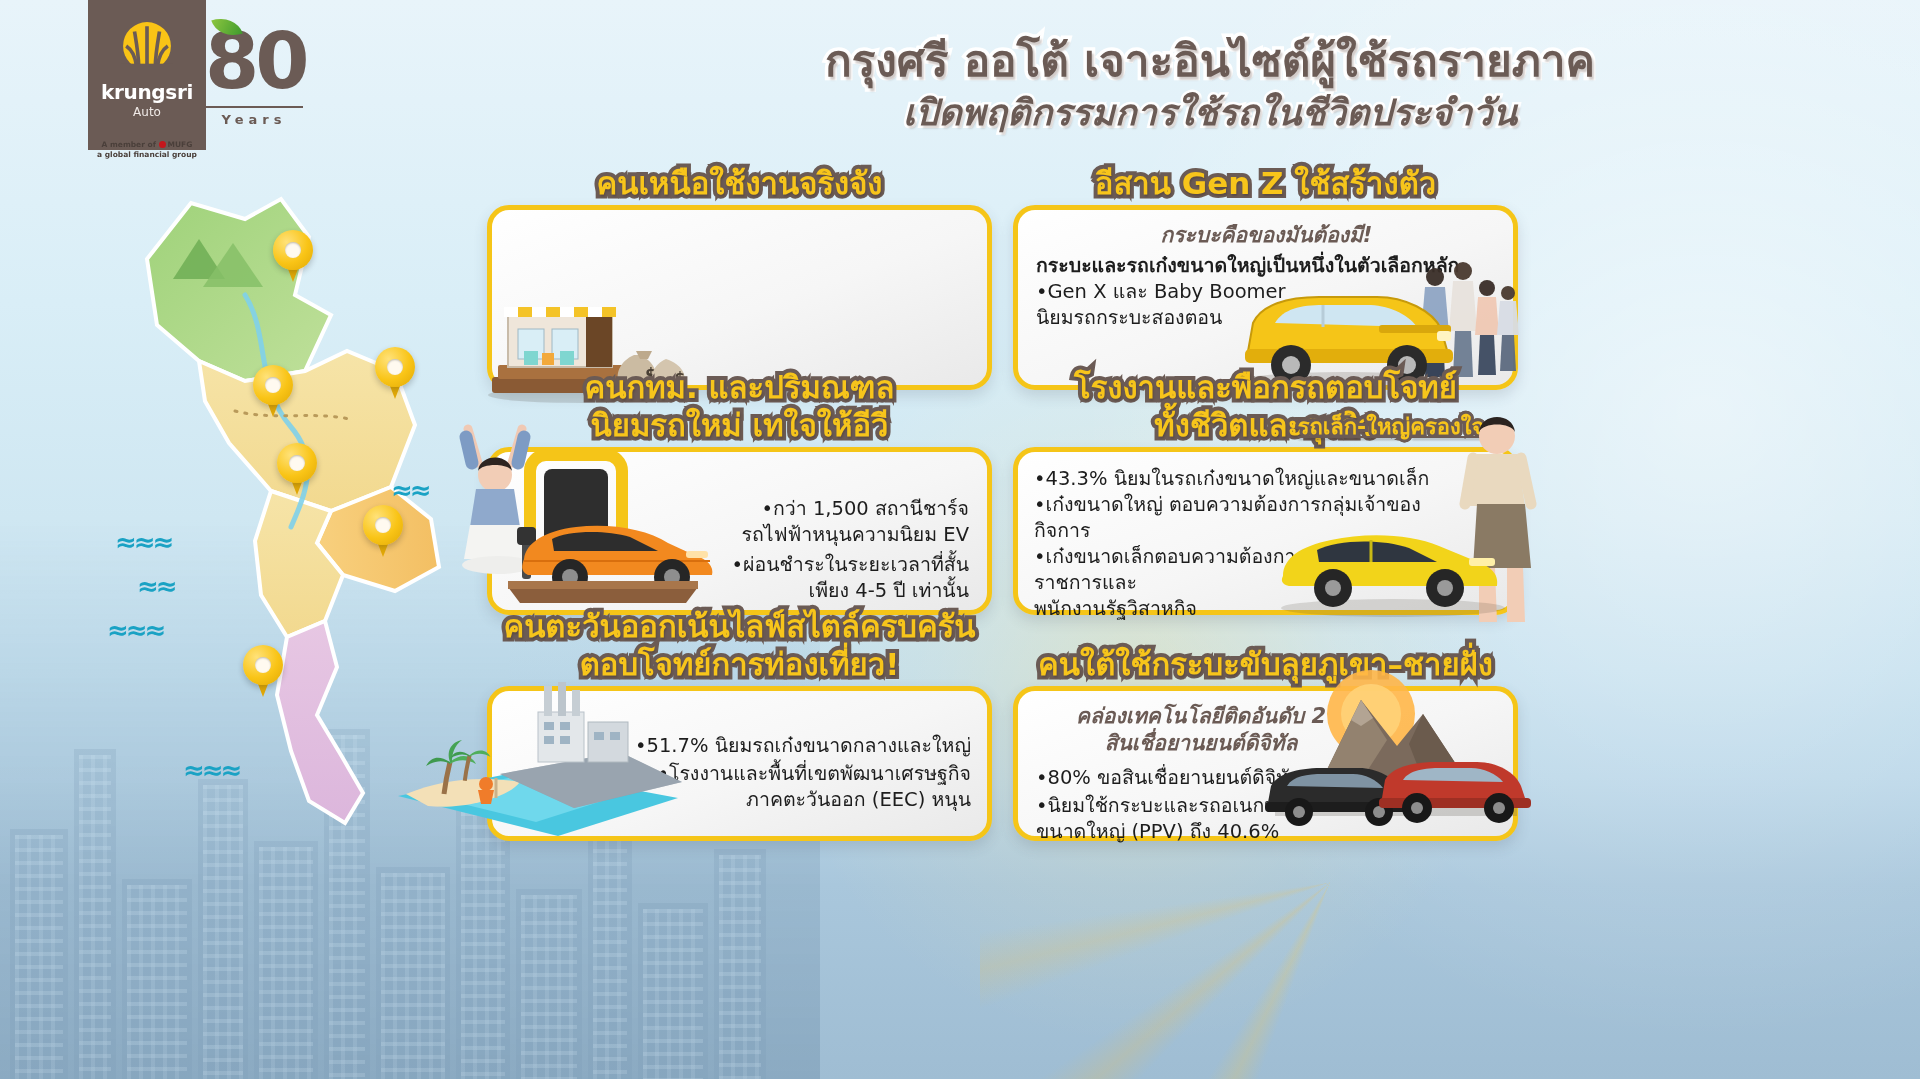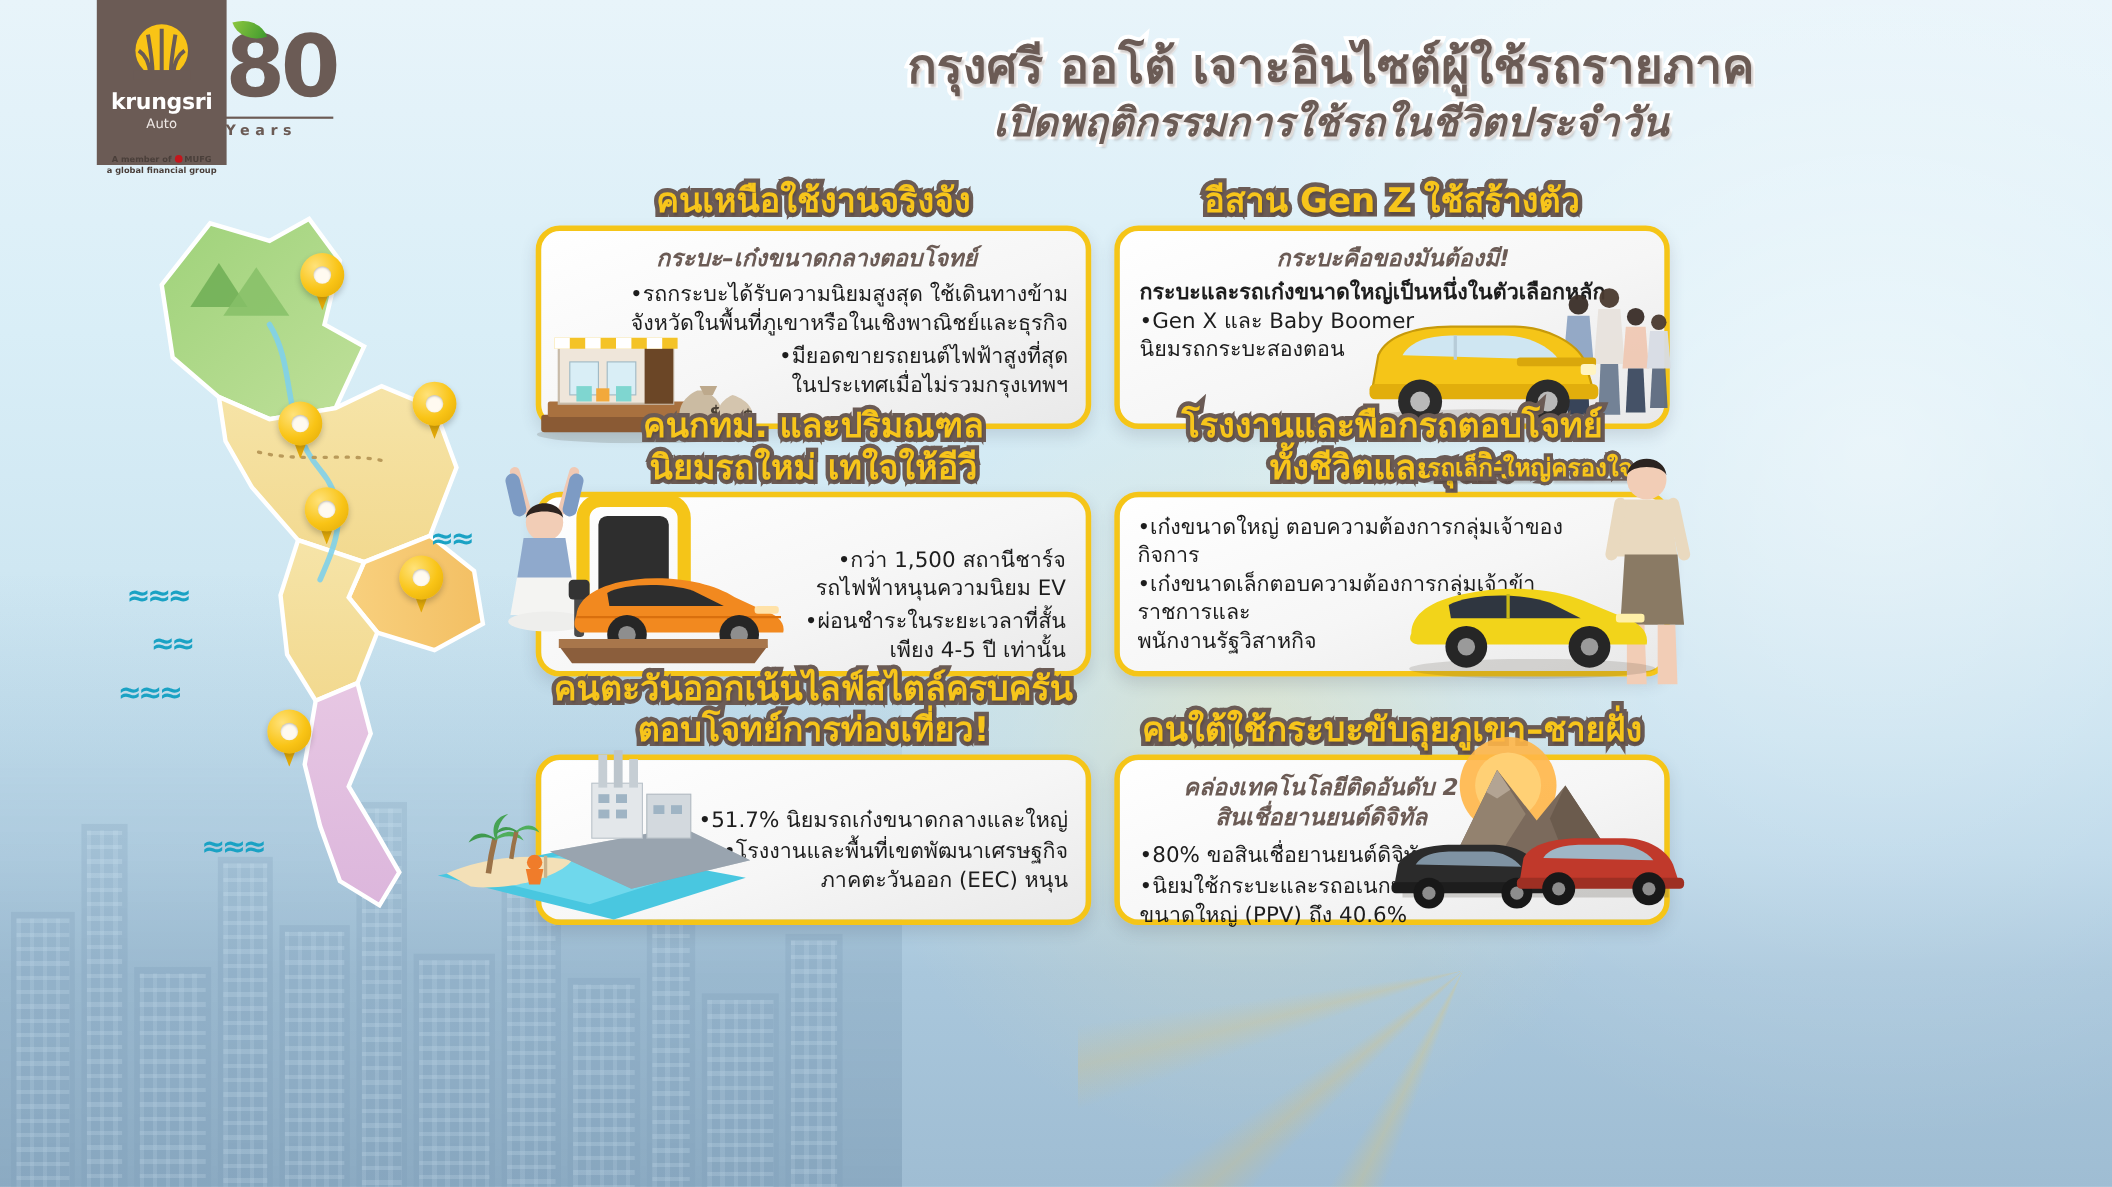--- a/index.html
+++ b/index.html
@@ -86,21 +86,21 @@
   }
   .mufg .dot{ display:inline-block; width:7px; height:7px; border-radius:50%; background:#c4161c; vertical-align:-1px; margin-right:2px;}
 
   .anniv{ position:absolute; left:205px; top:18px; width:120px; height:120px; }
   .anniv .num{
     font-size:78px; font-weight:700; color:#6b5b55; letter-spacing:-4px;
     line-height:86px; font-family:"DejaVu Sans","Liberation Sans",sans-serif;
   }
   .anniv .years{
     font-size:13px; letter-spacing:5px; color:#6b5b55; font-weight:600;
-    border-top:2px solid #6b5b55; padding-top:4px; width:98px; text-align:left; margin-top:2px;
+    border-top:2px solid #6b5b55; padding-top:4px; width:98px; text-align:center; margin-top:2px;
   }
   .leaf{
     position:absolute; left:9px; top:-2px; width:26px; height:22px;
     background: linear-gradient(135deg,#8cc63f,#3f9a2e);
     border-radius: 0 100% 0 100%;
     transform: rotate(-18deg);
   }
 
   
   .headline{ position:absolute; left:560px; top:34px; width:1300px; text-align:center; }
@@ -268,29 +268,20 @@
     <div class="years">Years</div>
   </div>
 
   <div class="headline">
     <div class="h1">กรุงศรี ออโต้ เจาะอินไซต์ผู้ใช้รถรายภาค</div>
     <div class="h2">เปิดพฤติกรรมการใช้รถในชีวิตประจำวัน</div>
   </div>
 
   <div class="card" style="left:487px; top:205px; width:505px; height:185px;">
     <div class="card-title">คนเหนือใช้งานจริงจัง</div>
-    <div style="position:absolute; left:22px; right:16px; top:12px;">
-      <div class="card-sub" style="text-align:center;">กระบะ–เก๋งขนาดกลางตอบโจทย์</div>
-      <div class="bullets" style="margin-top:6px; text-align:right;">
-        <div class="ln">•รถกระบะได้รับความนิยมสูงสุด ใช้เดินทางข้าม
-จังหวัดในพื้นที่ภูเขาหรือในเชิงพาณิชย์และธุรกิจ</div>
-        <div class="ln" style="margin-top:4px;">•มียอดขายรถยนต์ไฟฟ้าสูงที่สุด
-ในประเทศเมื่อไม่รวมกรุงเทพฯ</div>
-      </div>
-    </div>
 
     <div class="art" style="left:-18px; bottom:-18px; width:220px; height:118px;">
       <svg viewBox="0 0 220 118" width="220" height="118">
         <ellipse cx="110" cy="110" rx="96" ry="8" fill="rgba(80,70,60,.18)"></ellipse>
         <rect x="18" y="92" width="140" height="16" rx="3" fill="#8a5a34"></rect>
         <rect x="24" y="80" width="128" height="14" rx="2" fill="#a9713f"></rect>
         <rect x="34" y="30" width="104" height="52" fill="#efe6da"></rect>
         <rect x="34" y="30" width="104" height="52" fill="none" stroke="#c8bba9" stroke-width="2"></rect>
         <rect x="112" y="26" width="26" height="56" fill="#6b4626"></rect>
         <g fill="#f4c327">
@@ -425,20 +416,21 @@
       </svg>
     </div>
   </div>
 
   <div class="card" style="left:1013px; top:447px; width:505px; height:168px;">
     <div class="card-title two">โรงงานและพือกรถตอบโจทย์
 ทั้งชีวิตและธุรกิจ</div>
     <div class="card-title" style="top:-44px; left:auto; right:-8px; width:260px; font-size:22px;text-decoration:underline; -webkit-text-stroke:6px #6b5b55;">รถเล็ก-ใหญ่ครองใจ</div>
     <div style="position:absolute; left:16px; right:70px; top:14px;">
       <div class="bullets">
+        <div class="ln">•43.3% นิยมในรถเก๋งขนาดใหญ่และขนาดเล็ก</div>
         <div class="ln">•เก๋งขนาดใหญ่ ตอบความต้องการกลุ่มเจ้าของกิจการ</div>
         <div class="ln">•เก๋งขนาดเล็กตอบความต้องการกลุ่มเจ้าข้าราชการและ
 พนักงานรัฐวิสาหกิจ</div>
       </div>
     </div>
 
     <div class="art" style="right:-38px; bottom:-28px; width:280px; height:230px;">
       <svg viewBox="0 0 280 230" width="280" height="230">
 
         <g transform="translate(186,0)">

